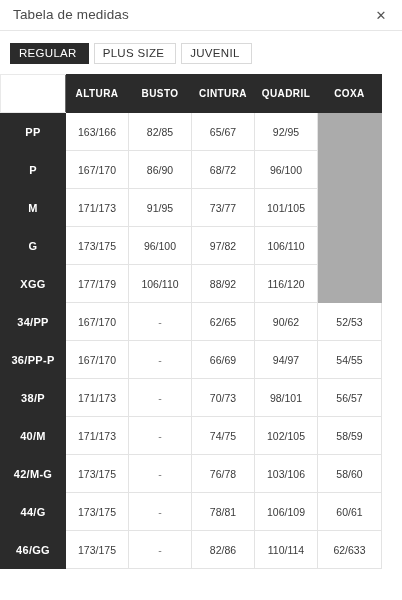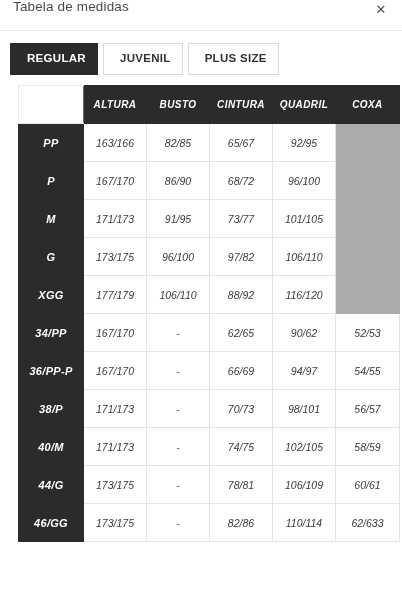--- a/index.html
+++ b/index.html
@@ -26,20 +26,21 @@
     position: relative;
     box-sizing: border-box;
   }
 
   
   .modal-header {
     height: 31px;
     min-height: 31px;
     border-bottom: 1px solid #e6e6e6;
     display: flex;
+    align-items: center;
     justify-content: space-between;
     padding: 0 12px 0 13px;
     box-sizing: border-box;
   }
   .modal-title {
     font-size: 13.5px;
     font-weight: 400;
     color: #4a4a4a;
     letter-spacing: 0.15px;
     line-height: 1;
@@ -67,45 +68,44 @@
     display: flex;
     align-items: flex-start;
     gap: 5px;
     box-sizing: border-box;
   }
   .tab {
     border: 1px solid #d9d9d9;
     background: #ffffff;
     color: #333333;
     font-size: 11.5px;
-    font-weight: 700;
+    font-weight: 400;
     letter-spacing: 0.3px;
-    padding: 7px 11px 7px 16px;
+    padding: 7px 11px 7px 8px;
     line-height: 1;
     cursor: pointer;
     white-space: nowrap;
     font-family: "Liberation Sans", sans-serif;
     box-sizing: border-box;
-    height: 32px;
+    height: 21px;
     display: flex;
     align-items: center;
   }
   .tab.active {
     background: #2b2b2b;
     border-color: #2b2b2b;
     color: #ffffff;
   }
 
   
   .table-wrap {
-    padding: 0 11px 0 18px;
+    padding: 0 11px 0 0;
     box-sizing: border-box;
     flex: 1;
     overflow: hidden;
-    font-style: italic;
   }
   table.size-table {
     border-collapse: collapse;
     table-layout: fixed;
     width: 381px;
     font-size: 10.5px;
   }
   table.size-table col.c-size   { width: 65px; }
   table.size-table col.c-data   { width: 63px; }
   table.size-table col.c-coxa   { width: 64px; }
@@ -175,22 +175,22 @@
 
 <div class="modal">
 
   <div class="modal-header">
     <span class="modal-title">Tabela de medidas</span>
     <button class="close-btn">✕</button>
   </div>
 
   <div class="tabs-row">
     <button class="tab active">REGULAR</button>
+    <button class="tab">PLUS SIZE</button>
     <button class="tab">JUVENIL</button>
-    <button class="tab">PLUS SIZE</button>
   </div>
 
   <div class="table-wrap">
     <table class="size-table">
       <colgroup>
         <col class="c-size">
           <col class="c-data">
           <col class="c-data">
         <col class="c-data">
           <col class="c-data">
@@ -273,20 +273,28 @@
           </tr>
           <tr>
             <td class="row-head">40/M</td>
             <td class="data">171/173</td>
             <td class="data empty-dash">-</td>
             <td class="data">74/75</td>
             <td class="data">102/105</td>
             <td class="data">58/59</td>
           </tr>
           <tr>
+            <td class="row-head">42/M-G</td>
+            <td class="data">173/175</td>
+            <td class="data empty-dash">-</td>
+            <td class="data">76/78</td>
+            <td class="data">103/106</td>
+            <td class="data">58/60</td>
+          </tr>
+          <tr>
             <td class="row-head">44/G</td>
             <td class="data">173/175</td>
             <td class="data empty-dash">-</td>
             <td class="data">78/81</td>
             <td class="data">106/109</td>
             <td class="data">60/61</td>
           </tr>
           <tr>
             <td class="row-head">46/GG</td>
             <td class="data">173/175</td>

